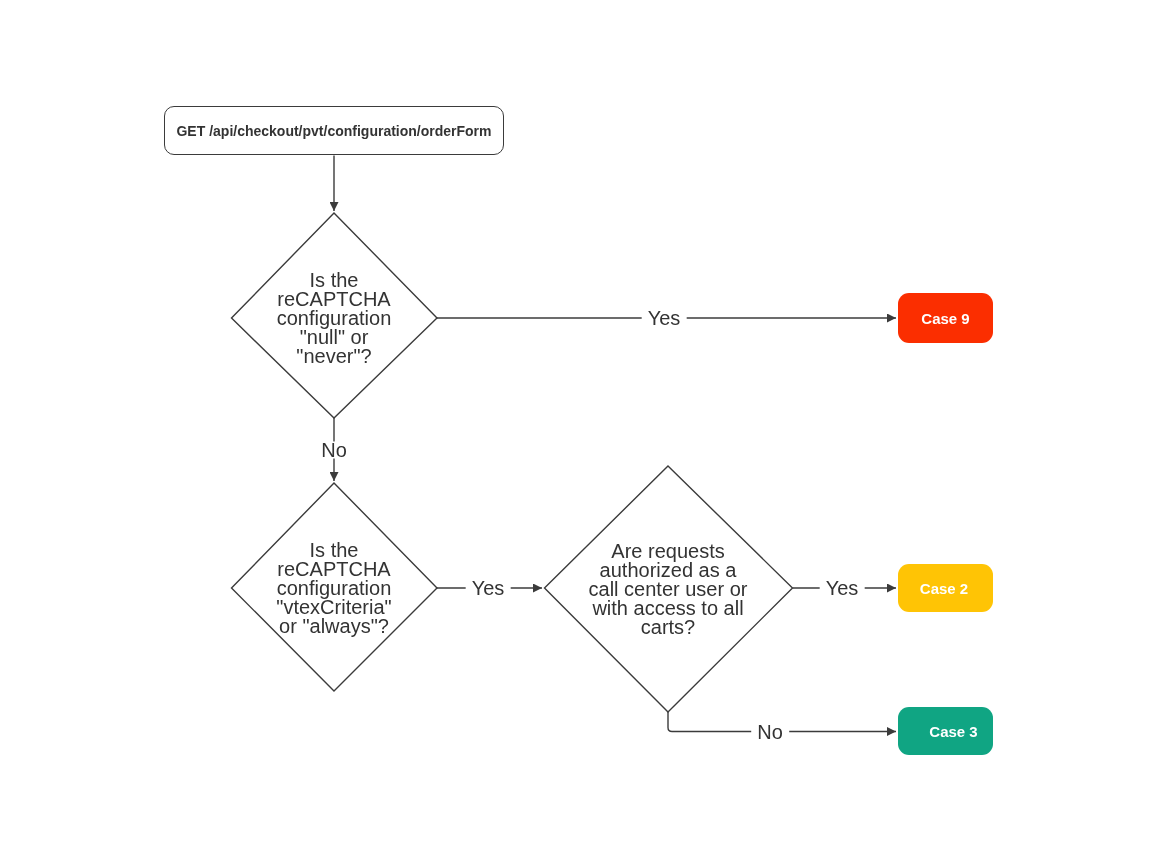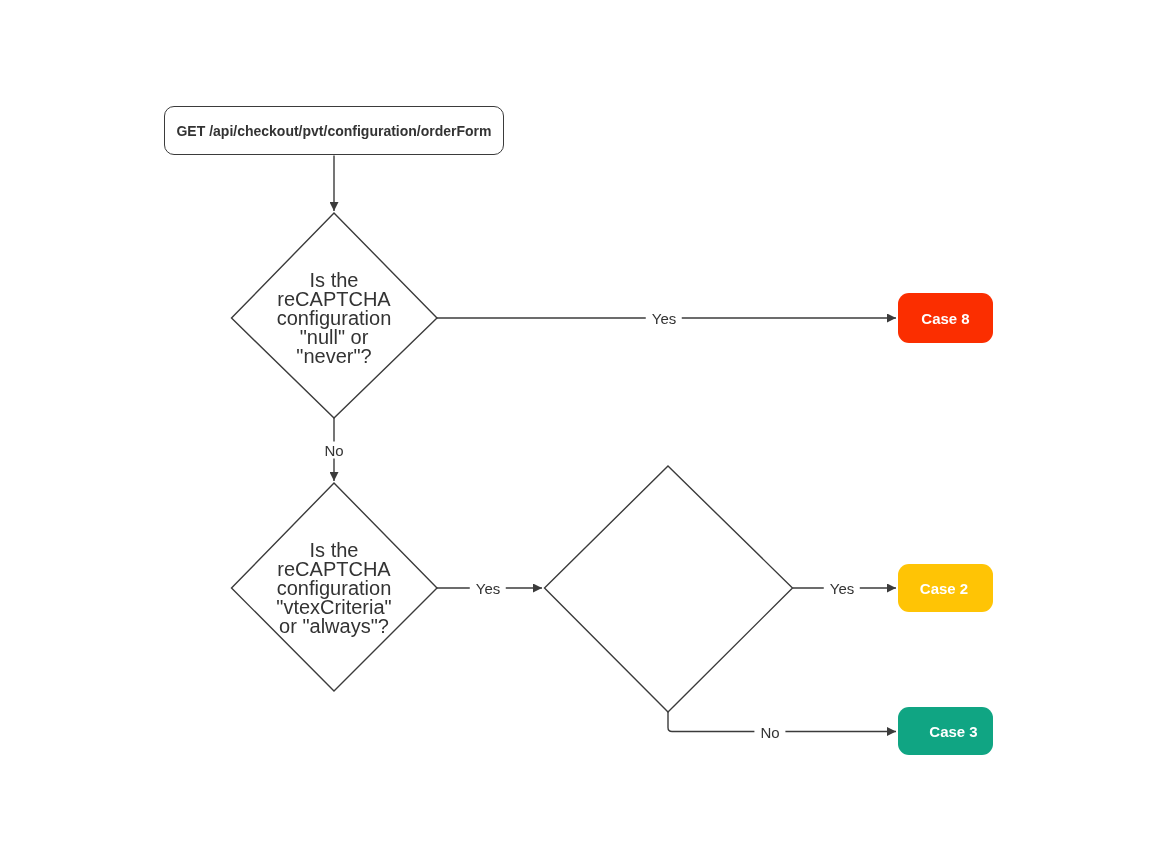--- a/index.html
+++ b/index.html
@@ -29,21 +29,21 @@
   .case-label{
     display:flex;align-items:center;justify-content:center;
     color:#ffffff;font-weight:700;font-size:15px;
   }
   .cl1{left:898px;top:293px;width:95px;height:50px;}
   .cl2{left:898px;top:564px;width:92px;height:48px;}
   .cl3{left:898px;top:707px;width:111px;height:48px;}
   .edge-label{
     transform:translate(-50%,-50%);
     background:#ffffff;padding:0 6px;
-    font-size:15px;line-height:17px;
+    font-size:20px;line-height:17px;
   }
   .el-yes1{left:664px;top:318px;}
   .el-no1{left:334px;top:450px;}
   .el-yes2{left:488px;top:588px;}
   .el-yes3{left:842px;top:588px;}
   .el-no2{left:770px;top:732px;}
 </style>
 </head>
 <body>
 
@@ -85,22 +85,27 @@
   <div class="overlay diamond-label dl1">Is the
 reCAPTCHA
 configuration
 "null" or
 "never"?</div>
   <div class="overlay diamond-label dl2">Is the
 reCAPTCHA
 configuration
 "vtexCriteria"
 or "always"?</div>
+  <div class="overlay diamond-label dl3">Are requests
+authorized as a
+call center user or
+with access to all
+carts?</div>
 
-  <div class="overlay case-label cl1">Case 8</div>
+  <div class="overlay case-label cl1">Case 9</div>
   <div class="overlay case-label cl2">Case 2</div>
   <div class="overlay case-label cl3">Case 3</div>
 
   <div class="overlay edge-label el-yes1">Yes</div>
   <div class="overlay edge-label el-no1">No</div>
   <div class="overlay edge-label el-yes2">Yes</div>
   <div class="overlay edge-label el-yes3">Yes</div>
   <div class="overlay edge-label el-no2">No</div>
 
 </div>

